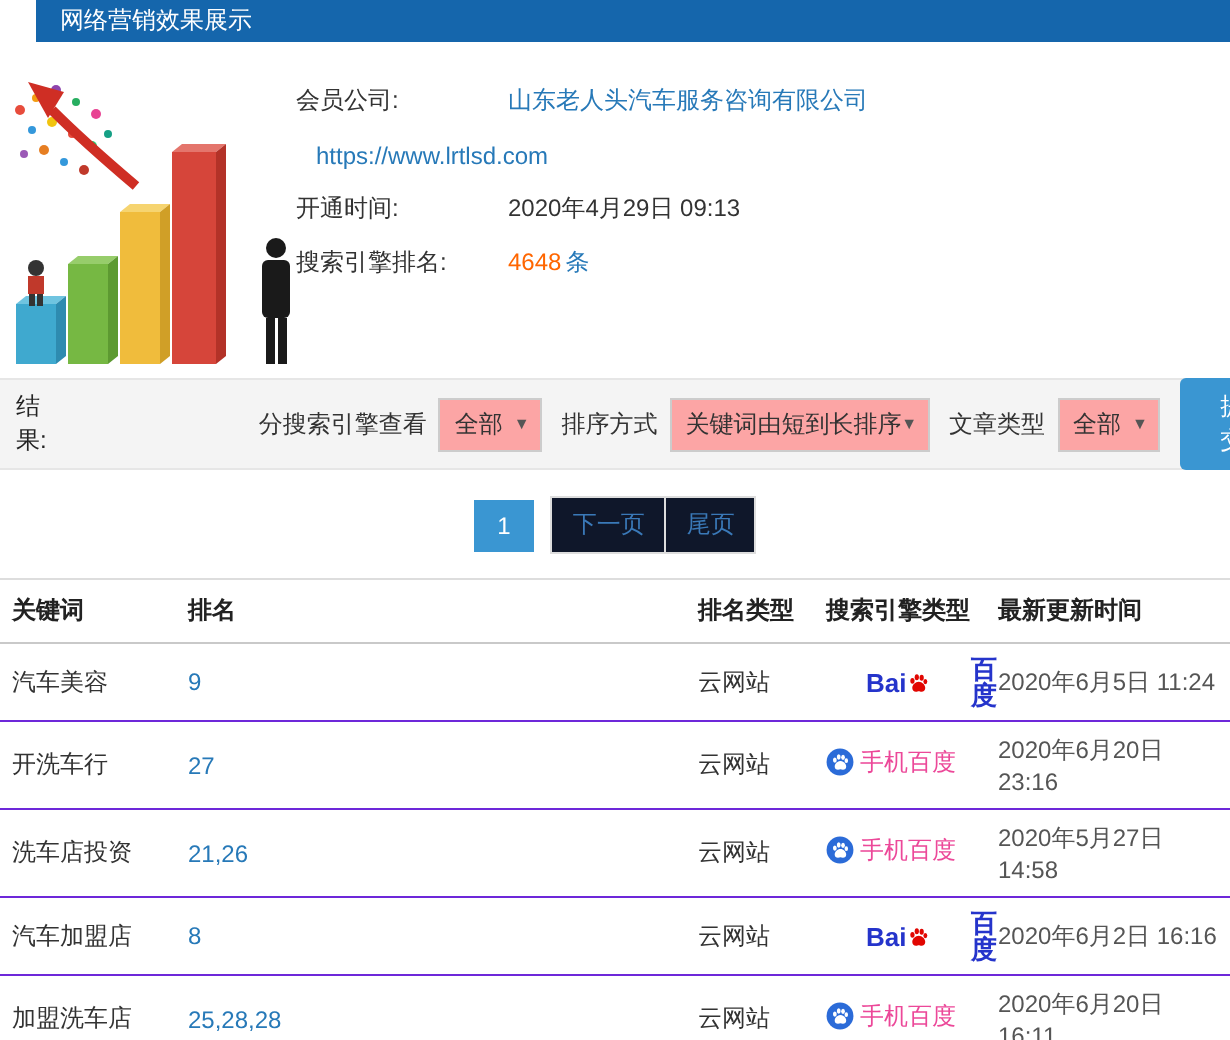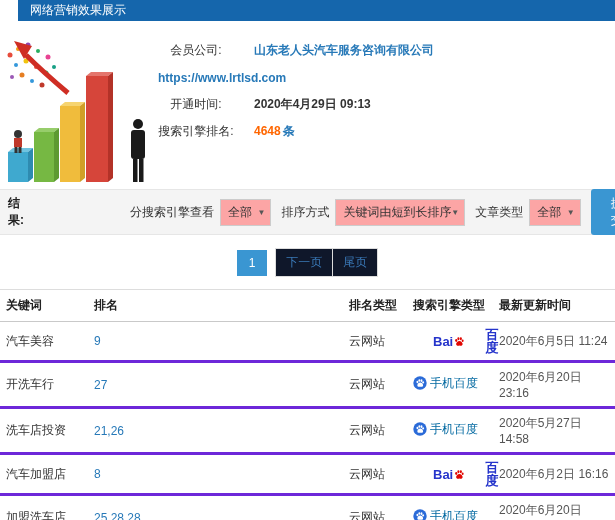--- a/index.html
+++ b/index.html
@@ -3,44 +3,44 @@
 <meta charset="utf-8">
 <style>
   *{box-sizing:border-box;margin:0;padding:0;}
   html,body{width:615px;background:#fff;}
   body{height:520px;overflow:hidden;font-family:"Liberation Sans","DejaVu Sans",sans-serif;font-size:12px;color:#333;}
   .header{height:21px;line-height:21px;background:#1566ac;color:#fff;padding-left:12px;font-size:12px;margin-left:18px;}
   .top{position:relative;height:168px;background:#fff;}
   .illust{position:absolute;left:2px;top:6px;}
   .info{position:absolute;left:148px;top:16px;}
   .info-row{display:flex;align-items:center;height:27px;}
-  .info-label{width:96px;text-align:center;color:#333;}
-  .info-value{margin-left:10px;font-weight:bold;}
+  .info-label{width:96px;text-align:left;color:#333;}
+  .info-value{margin-left:10px;}
   a,.link{color:#2779b8;text-decoration:none;cursor:pointer;}
   .num-orange{color:#ff6600;text-align:center;}
   .unit-blue{color:#2779b8;margin-left:2px;}
   .filterbar{height:46px;background:#f4f4f4;border-top:1px solid #e6e6e6;border-bottom:1px solid #e6e6e6;display:flex;align-items:center;}
-  .result-label{font-weight:bold;margin-left:8px;color:#222;}
+  .result-label{font-weight:normal;margin-left:8px;color:#222;}
   .filter-controls{display:flex;align-items:center;margin-left:96px;}
   .f-label{margin:0 6px 0 10px;color:#333;white-space:nowrap;}
   .sel{position:relative;background:#fca5a5;border:1px solid #ccc;padding:4px 20px 4px 7px;color:#333;cursor:pointer;min-width:40px;white-space:nowrap;}
   .sel .caret{position:absolute;right:5px;top:50%;transform:translateY(-50%);font-size:8px;color:#555;}
   .btn-submit{margin-left:10px;background:#3a96d2;color:#fff;border:none;padding:6px 15px;border-radius:3px;font-size:12px;cursor:pointer;font-family:inherit;}
   .pager{display:flex;justify-content:center;align-items:center;padding:13px 0 12px;background:#fff;}
   .page{padding:5px 10px;border:1px solid #ddd;cursor:pointer;background:#0f172a;color:#3a79b8;}
   .page.active{background:#3a96d2;border-color:#3a96d2;color:#fff;margin-right:8px;padding:5px 11px;}
   .page.last{border-left:none;}
   table{width:100%;border-collapse:collapse;font-size:12px;table-layout:fixed;}
   th{text-align:left;font-weight:bold;padding:7px 6px;border-top:1px solid #ddd;border-bottom:1px solid #c9c9c9;color:#222;}
-  td{padding:6px 6px;border-bottom:3px solid #6d28d9;color:#333;}
+  td{padding:6px 6px;border-bottom:1px solid #6d28d9;color:#333;}
   .c-time{color:#555;}
   .bd{display:inline-flex;align-items:center;font-weight:bold;font-size:13px;line-height:1;}
   .bd .bai,.bd .du{color:#2534cb;padding-left:20px;}
   .bd svg{margin:0 1px;}
-  .mb{display:inline-flex;align-items:center;color:#0369a1;line-height:1;}
+  .mb{display:inline-flex;align-items:center;color:#ec4899;line-height:1;}
   .mb svg{margin-right:3px;}
 </style>
 </head>
 <body>
 
 <div class="header">
   <span>网络营销效果展示</span>
 </div>
 
 <div class="top">

